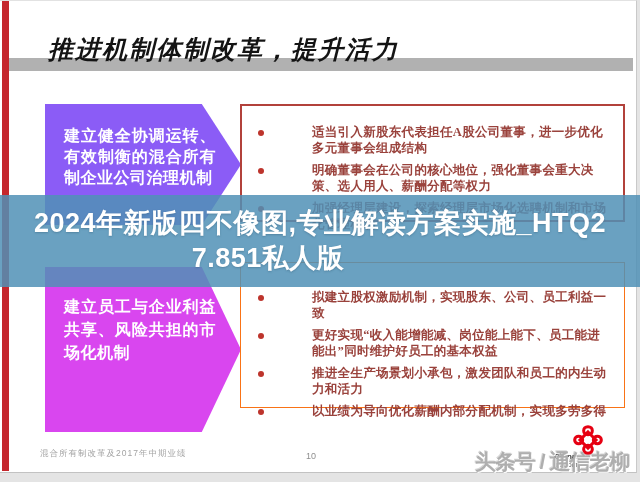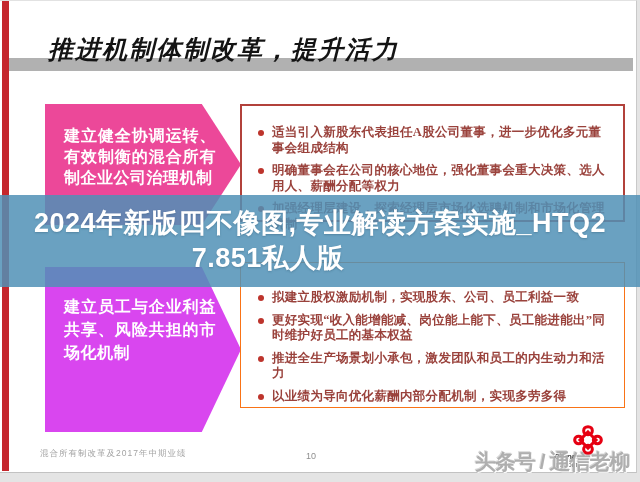--- a/index.html
+++ b/index.html
@@ -13,30 +13,30 @@
   .red-edge-bar { position:absolute; left:2px; top:0; width:7px; height:470px; background:#c5272d; z-index:3; }
 
   .title-bar { position:absolute; left:8px; top:57px; width:625px; height:13px; background:#b1b1b1; z-index:1; }
   .slide-title { position:absolute; left:48px; top:32px; z-index:2; font-family:"Liberation Serif", serif;
                  font-style:italic; font-weight:bold; font-size:25px; letter-spacing:2px; color:#141414; white-space:nowrap; }
 
   .arrow-box { position:absolute; left:45px; width:196px; color:#fff; font-weight:bold;
                clip-path:polygon(0 0, 80% 0, 100% 50%, 80% 100%, 0 100%); z-index:2; }
   .arrow-box .arrow-text { position:absolute; left:19px; width:152px; font-size:16px; line-height:21px;
                            text-align:justify; letter-spacing:0.5px; }
-  .arrow-box.red  { top:103px; height:121px; background:#ec4899; }
+  .arrow-box.red  { top:103px; height:121px; background:#8b5cf6; }
   .arrow-box.red .arrow-text  { top:21px; }
   .arrow-box.gray { top:266px; height:165px; background:#d946ef; }
   .arrow-box.gray .arrow-text { top:28px; line-height:23px; }
 
   .content-box { position:absolute; left:240px; width:385px; background:#fff; z-index:2; }
   .content-box.first  { top:103px; height:118px; border:2px solid #b2413b; padding:19px 12px 0 12px; }
   .content-box.second { top:261px; height:146px; border:1px solid #f97316; padding:27px 12px 0 13px; }
   .bullet-list { list-style:none; }
-  .bullet-item { display:flex; margin-bottom:7px; }
+  .bullet-item { display:flex; margin-bottom:7px;gap:40px; }
   .bullet-dot  { flex:0 0 auto; width:6px; height:6px; border-radius:50%; background:#bd342c; margin:5px 8px 0 4px; }
   .bullet-text { font-family:"Liberation Serif", serif; font-weight:600; font-size:12.5px;
                  line-height:15.5px; color:#9a423c; letter-spacing:0.3px; }
 
   .overlay-band { position:absolute; left:0; top:195px; width:640px; height:92px;
                   background:rgba(80,145,182,0.85); z-index:10;
                   display:flex; flex-direction:column; justify-content:center; align-items:center; }
   .overlay-line { color:#ffffff; font-weight:bold; font-size:27px; line-height:35px;
                   letter-spacing:0.5px; white-space:nowrap;
                   text-shadow:0 1px 2px rgba(40,80,105,0.35);text-align:right; }

